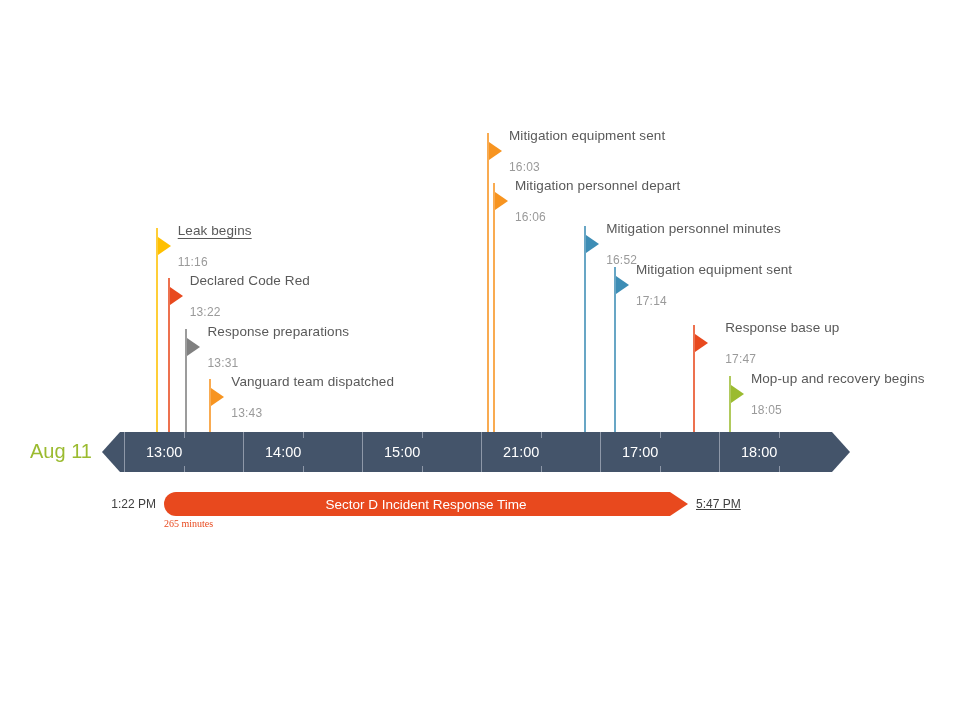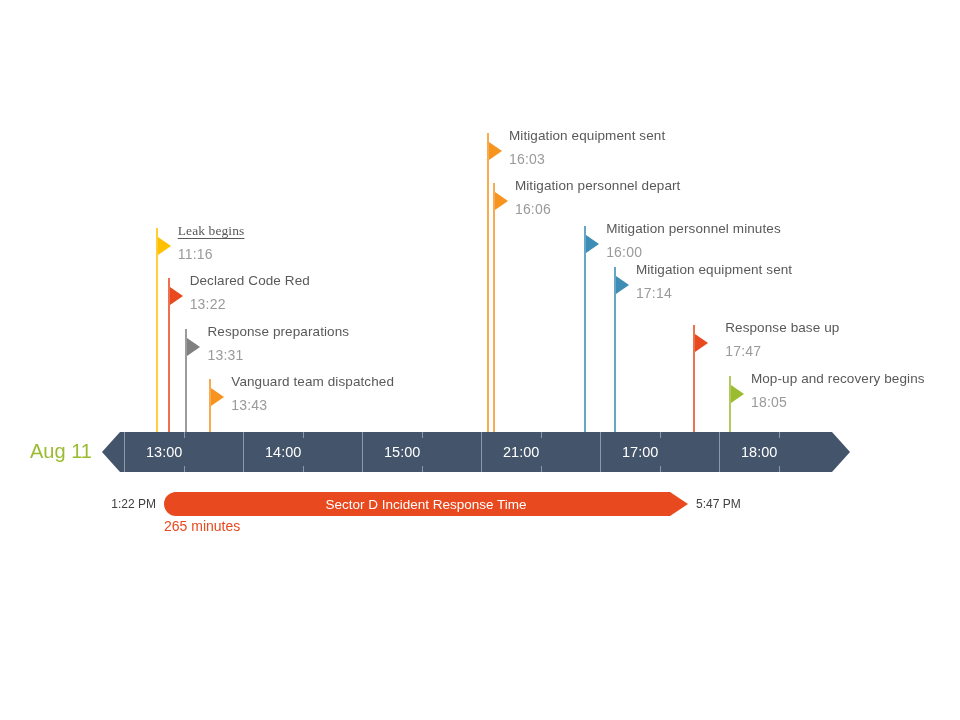--- a/index.html
+++ b/index.html
@@ -44,27 +44,26 @@
   .ms-title {
     font-size: 13.5px;
     color: #595959;
     line-height: 15px;
     letter-spacing: 0.1px;
     text-align: right;
   }
   .ms-title.underlined {
     text-decoration: underline;
     text-underline-offset: 3px;
-    font-family: Liberation Serif, serif;
   }
   .ms-date {
-    font-size: 14px;
+    font-size: 12px;
     color: #9a9a9a;
     line-height: 14px;
-    margin-top: 9px;
+    margin-top: 17px;
     letter-spacing: 0.2px;
   }
 
   
   #axis-wrap {
     position: absolute;
   }
   #axis-bar {
     position: absolute;
     background: #44546A;
@@ -128,23 +127,24 @@
   .duration-end-label {
     position: absolute;
     font-size: 12px;
     color: #404040;
     top: 50%;
     transform: translateY(-50%);
     white-space: nowrap;
   }
   #duration-sublabel {
     position: absolute;
-    font-size: 14px;
+    font-size: 10px;
     color: #E8491E;
     white-space: nowrap;
+    font-family: Liberation Serif, serif;
   }
 </style>
 </head>
 <body>
 
 <div id="timeline-canvas">
 
   <div id="milestones-layer">
       <div class="milestone" style="left: 155.733px; top: 228px; height: 204px;">
         <div class="ms-stem" style="height: 204px; background: rgb(255, 192, 0); opacity: 0.78;"></div>
@@ -192,21 +192,21 @@
         <div class="ms-text" style="left: 22px; top: -5px;">
           <div class="ms-title">Mitigation personnel depart</div>
           <div class="ms-date">16:06</div>
         </div>
       </div>
       <div class="milestone" style="left: 584.133px; top: 226px; height: 206px;">
         <div class="ms-stem" style="height: 206px; background: rgb(61, 141, 181); opacity: 0.78;"></div>
         <div class="ms-flag" style="border-left: 13px solid rgb(61, 141, 181); top: 9px;"></div>
         <div class="ms-text" style="left: 22px; top: -5px;">
           <div class="ms-title">Mitigation personnel minutes</div>
-          <div class="ms-date">16:00</div>
+          <div class="ms-date">16:52</div>
         </div>
       </div>
       <div class="milestone" style="left: 613.883px; top: 267px; height: 165px;">
         <div class="ms-stem" style="height: 165px; background: rgb(61, 141, 181); opacity: 0.78;"></div>
         <div class="ms-flag" style="border-left: 13px solid rgb(61, 141, 181); top: 9px;"></div>
         <div class="ms-text" style="left: 22px; top: -5px;">
           <div class="ms-title">Mitigation equipment sent</div>
           <div class="ms-date">17:14</div>
         </div>
       </div>
@@ -260,17 +260,17 @@
         <span class="axis-label" style="left: 639px;">18:00</span>
       </div>
   </div>
   <div id="axis-era-label" style="left:30px; top:440px;">Aug 11</div>
 
   <div id="duration-row" style="left:164px; top:492px; width:524px; height:24px;">
     <div id="duration-bar" style="width: 524px; height: 24px; border-radius: 12px 0px 0px 12px; clip-path: polygon(0px 0px, 506px 0px, 524px 50%, 506px 100%, 0px 100%); background: rgb(232, 73, 30);">
       <span id="duration-bar-label">Sector D Incident Response Time</span>
     </div>
     <span class="duration-end-label" style="right:532px;">1:22 PM</span>
-    <span class="duration-end-label" style="left:532px;">5:47 PM</span>
+    <span class="duration-end-label" style="left:532px;text-decoration:underline;">5:47 PM</span>
     <span id="duration-sublabel" style="left: 0px; top: 26px; color: rgb(232, 73, 30);">265 minutes</span>
   </div>
 
 </div>
 
 </body></html>

